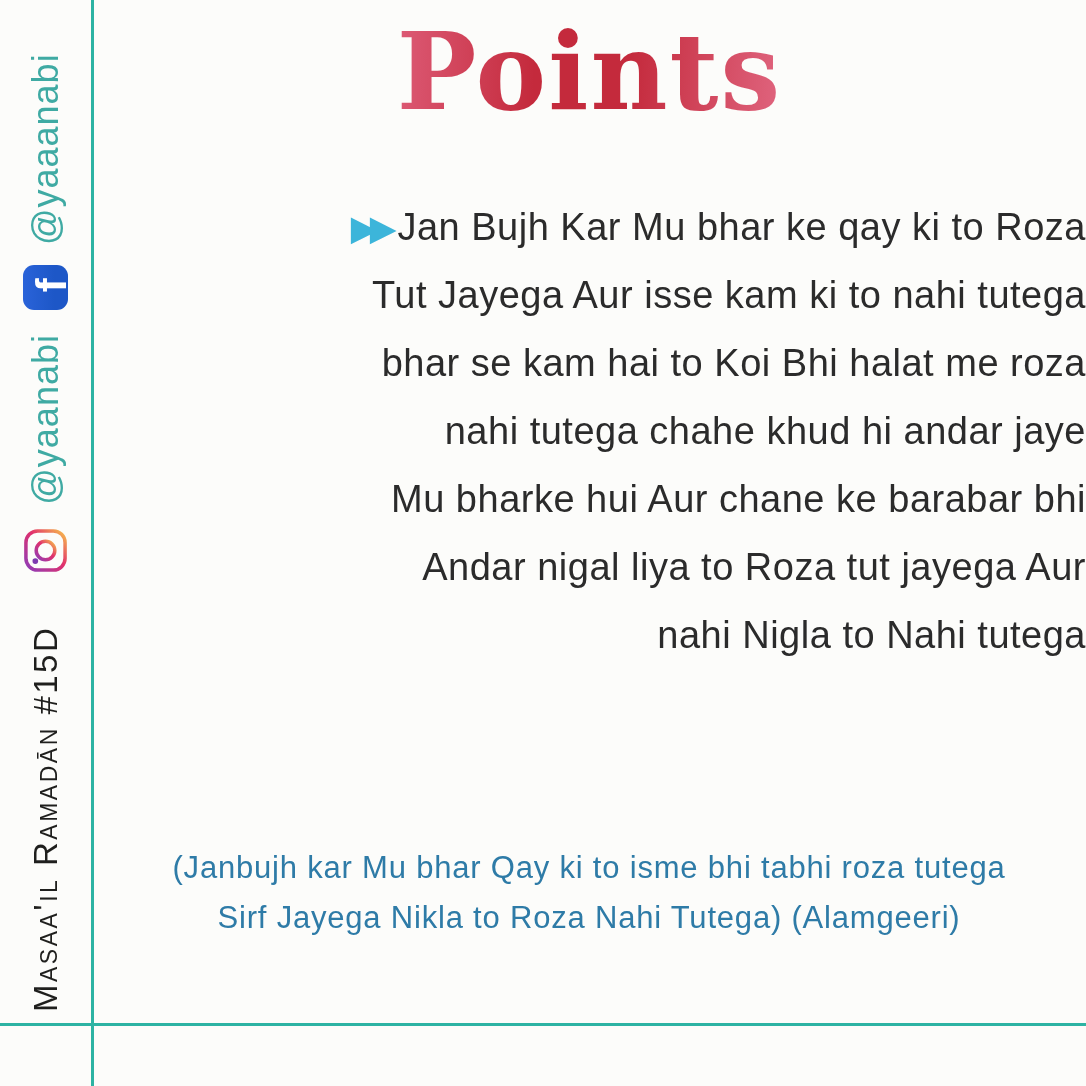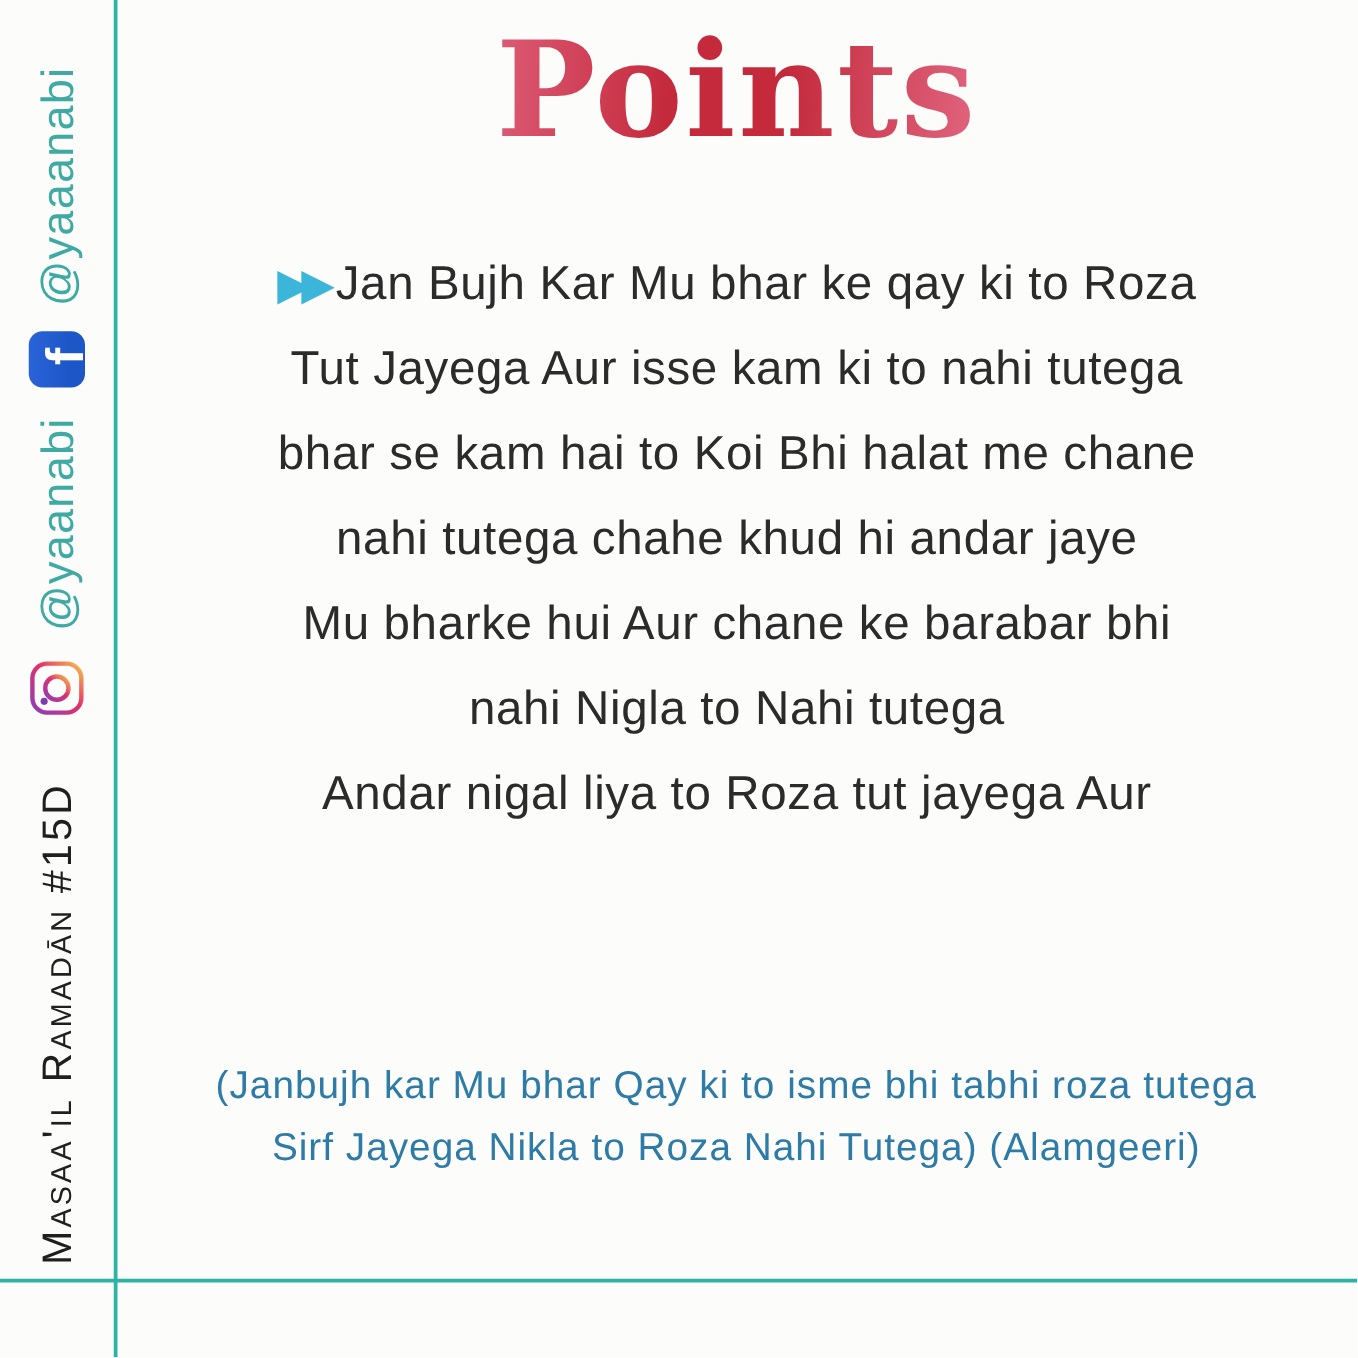--- a/index.html
+++ b/index.html
@@ -85,21 +85,21 @@
     color:transparent;
   }
 
   
   .body-block {
     position:absolute; left:93px; right:0; top:193px;
     color: var(--body-text);
   }
   .body-line {
     height:68px; line-height:68px;
-    text-align:center;
+    text-align:right;
     font-size:38px;
     letter-spacing:0.5px;
     white-space:nowrap;
   }
   .ff {
     color: var(--arrow-cyan);
     font-size:0.92em;
     letter-spacing:-0.22em;
     margin-right:0.24em;
   }
@@ -152,25 +152,25 @@
     <span class="handle">@yaaanabi</span>
   </div>
 
   <div class="title-wrap">
     <span class="title-text">Points</span>
   </div>
 
   <div class="body-block" id="body-block">
       <div class="body-line"><span class="ff">▶▶</span><span>Jan Bujh Kar Mu bhar ke qay ki to Roza</span></div>
       <div class="body-line"><span>Tut Jayega Aur isse kam ki to nahi tutega</span></div>
-      <div class="body-line"><span>bhar se kam hai to Koi Bhi halat me chane</span></div>
+      <div class="body-line"><span>bhar se kam hai to Koi Bhi halat me roza</span></div>
       <div class="body-line"><span>nahi tutega chahe khud hi andar jaye</span></div>
       <div class="body-line"><span>Mu bharke hui Aur chane ke barabar bhi</span></div>
+      <div class="body-line"><span>Andar nigal liya to Roza tut jayega Aur</span></div>
       <div class="body-line"><span>nahi Nigla to Nahi tutega</span></div>
-      <div class="body-line"><span>Andar nigal liya to Roza tut jayega Aur</span></div>
     </div>
 
   <div class="footnote-block" id="footnote-block">
       <div class="footnote-line">(Janbujh kar Mu bhar Qay ki to isme bhi tabhi roza tutega</div>
       <div class="footnote-line">Sirf Jayega Nikla to Roza Nahi Tutega) (Alamgeeri)</div>
     </div>
 
 </div>
 
 </body></html>

